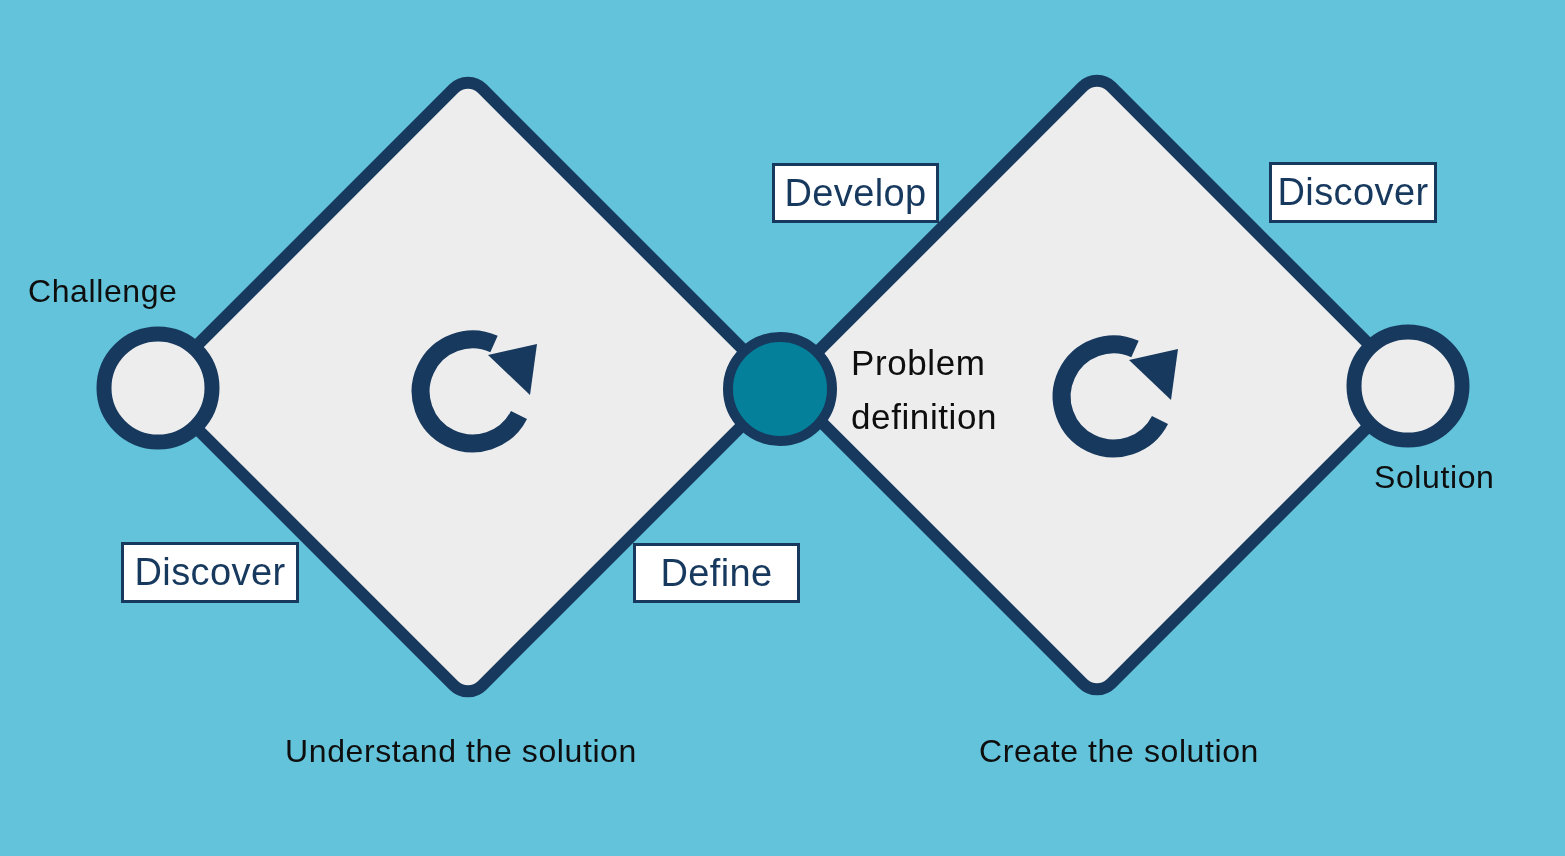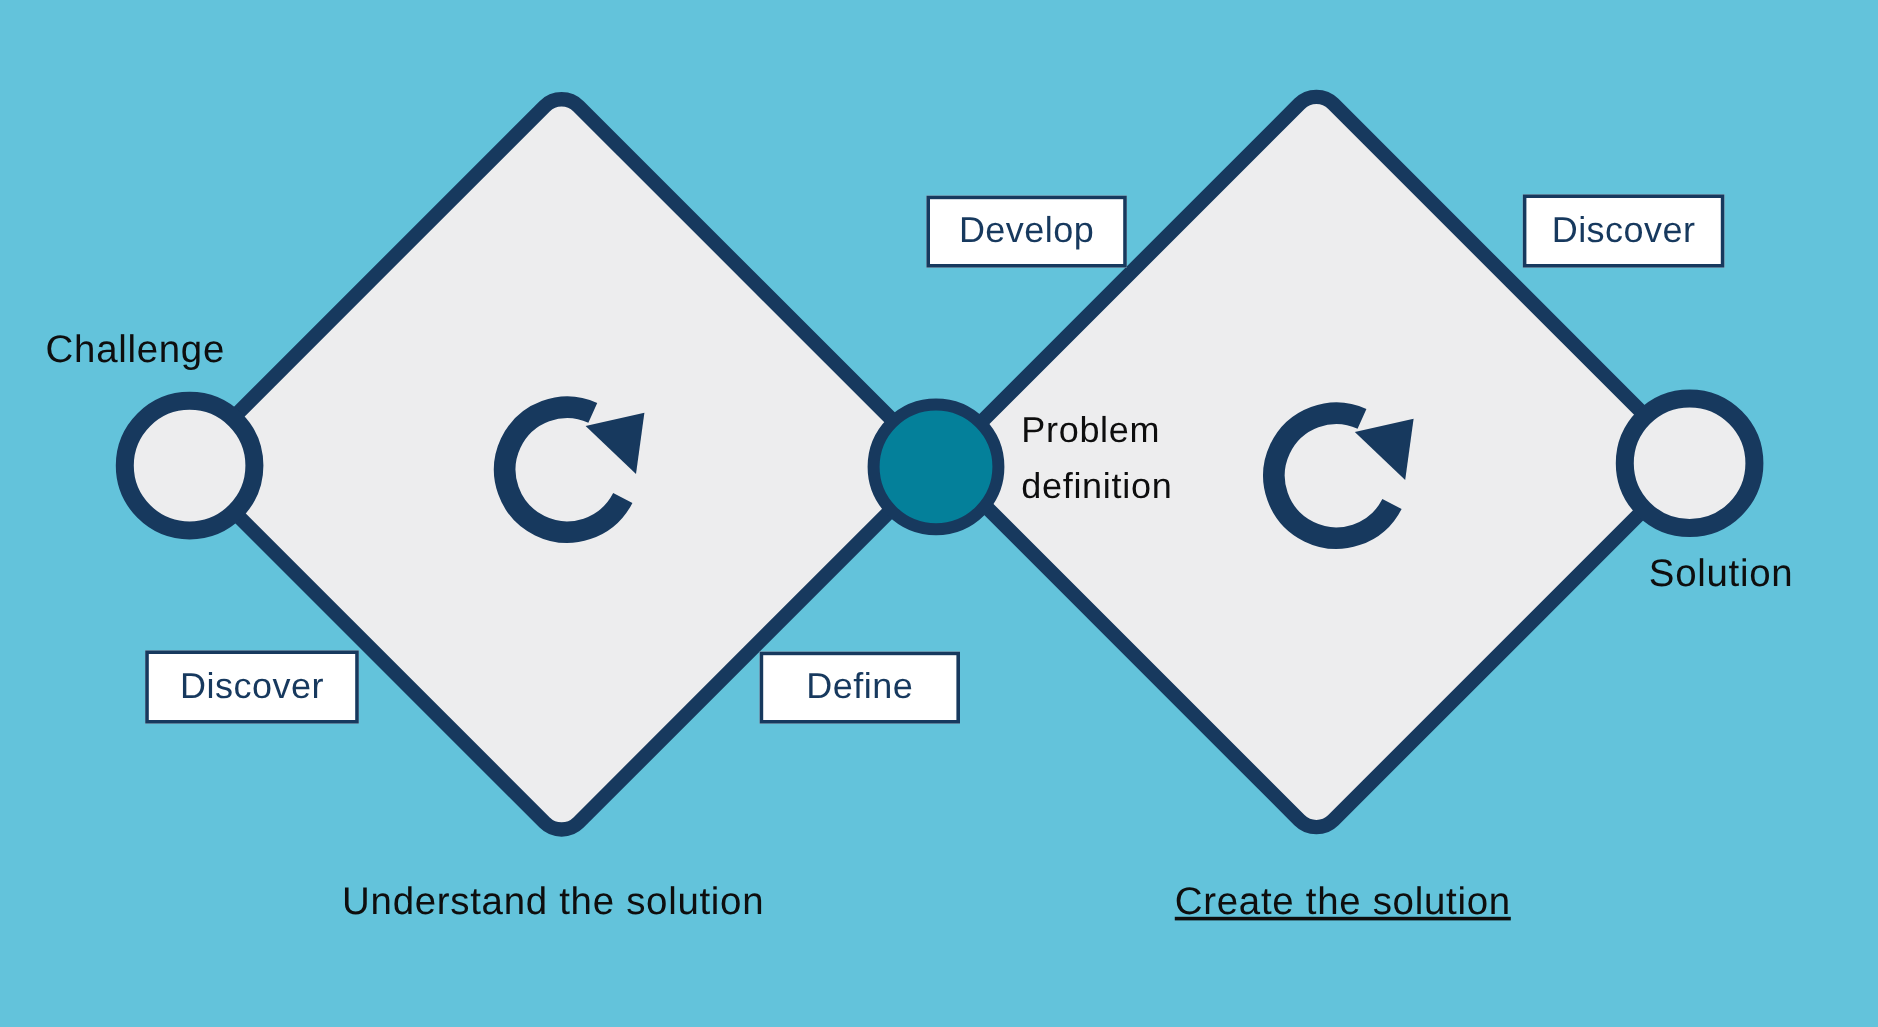--- a/index.html
+++ b/index.html
@@ -46,35 +46,35 @@
     position: absolute;
     color: var(--text-black, #0e0e0e);
     font-size: 32px;
     letter-spacing: 0.6px;
     white-space: nowrap;
     line-height: 1.2;
   }
   .label.wrap {
     white-space: normal;
     line-height: 1.55;
-    font-size: 30px;
+    font-size: 35px;
   }
   .label.centered {
     text-align: center;
   }
   .pbox {
     position: absolute;
     box-sizing: border-box;
     display: flex;
     align-items: center;
     justify-content: center;
     background: var(--box-bg, #ffffff);
     border: 3px solid var(--navy, #17395e);
     color: var(--navy, #17395e);
-    font-size: 30px;
+    font-size: 38px;
     letter-spacing: 0.4px;
   }
 </style>
 </head>
 <body>
 
 <div class="stage">
 
   <svg class="diagram-svg" width="1565" height="856" viewBox="0 0 1565 856">
 
@@ -92,31 +92,31 @@
       <path class="iterate-arc" d="M 47 24 A 52 52 0 1 1 22 -47"></path>
       <polygon class="iterate-head" points="16,-36 65,-47 58,4"></polygon>
     </g>
 
     <g transform="translate(1113 396)">
       <path class="iterate-arc" d="M 47 24 A 52 52 0 1 1 22 -47"></path>
       <polygon class="iterate-head" points="16,-36 65,-47 58,4"></polygon>
     </g>
   </svg>
 
-  <div class="label" style="left:38px; top:272px;text-align:center;">Challenge</div>
+  <div class="label" style="left:28px; top:272px;text-align:center;">Challenge</div>
 
   <div class="label wrap" style="left:851px; top:336px; width:180px;">Problem definition</div>
 
   <div class="label" style="left:1374px; top:458px;">Solution</div>
 
   <div class="pbox" style="left:121px; top:542px; width:178px; height:61px;">Discover</div>
 
   <div class="pbox" style="left:633px; top:543px; width:167px; height:60px;">Define</div>
 
   <div class="pbox" style="left:772px; top:163px; width:167px; height:60px;">Develop</div>
 
   <div class="pbox" style="left:1269px; top:162px; width:168px; height:61px;">Discover</div>
 
   <div class="label centered" style="left:261px; top:732px; width:400px;">Understand the solution</div>
 
-  <div class="label centered" style="left:919px; top:732px; width:400px;text-decoration:underline;">Create the solution</div>
+  <div class="label centered" style="left:919px; top:732px; width:400px;">Create the solution</div>
 
 </div>
 
 </body></html>

